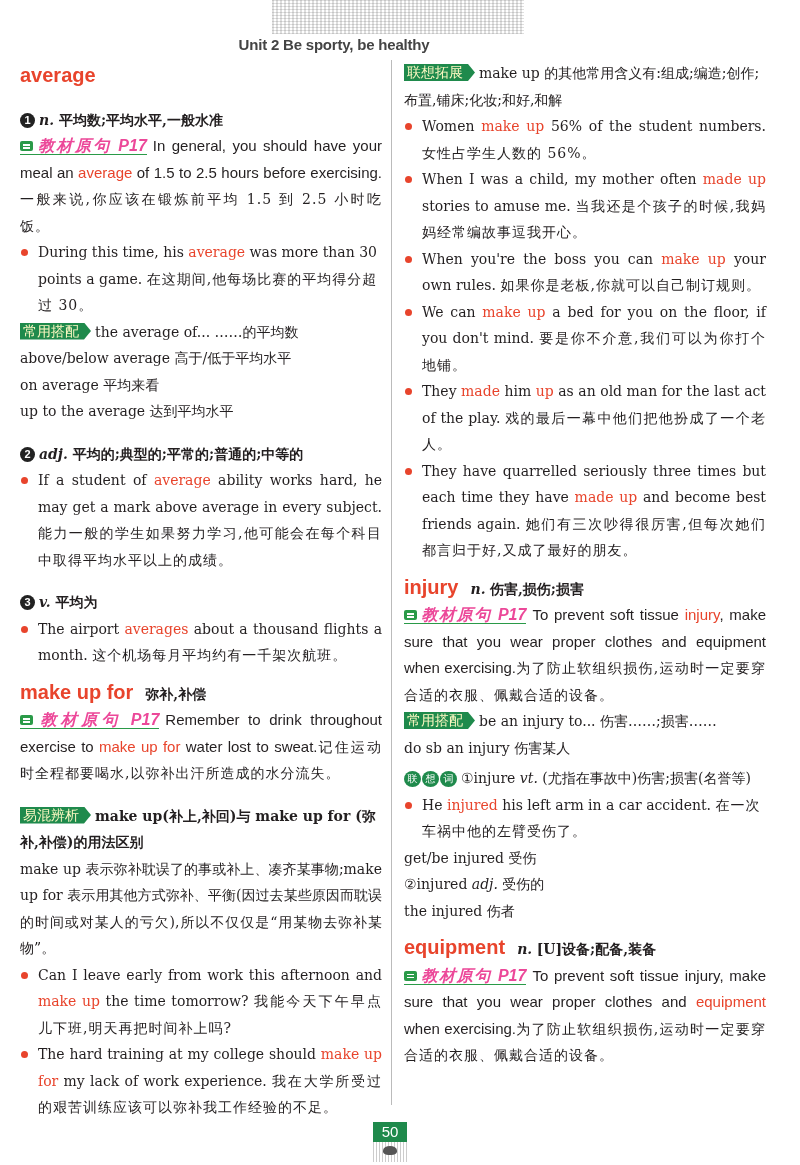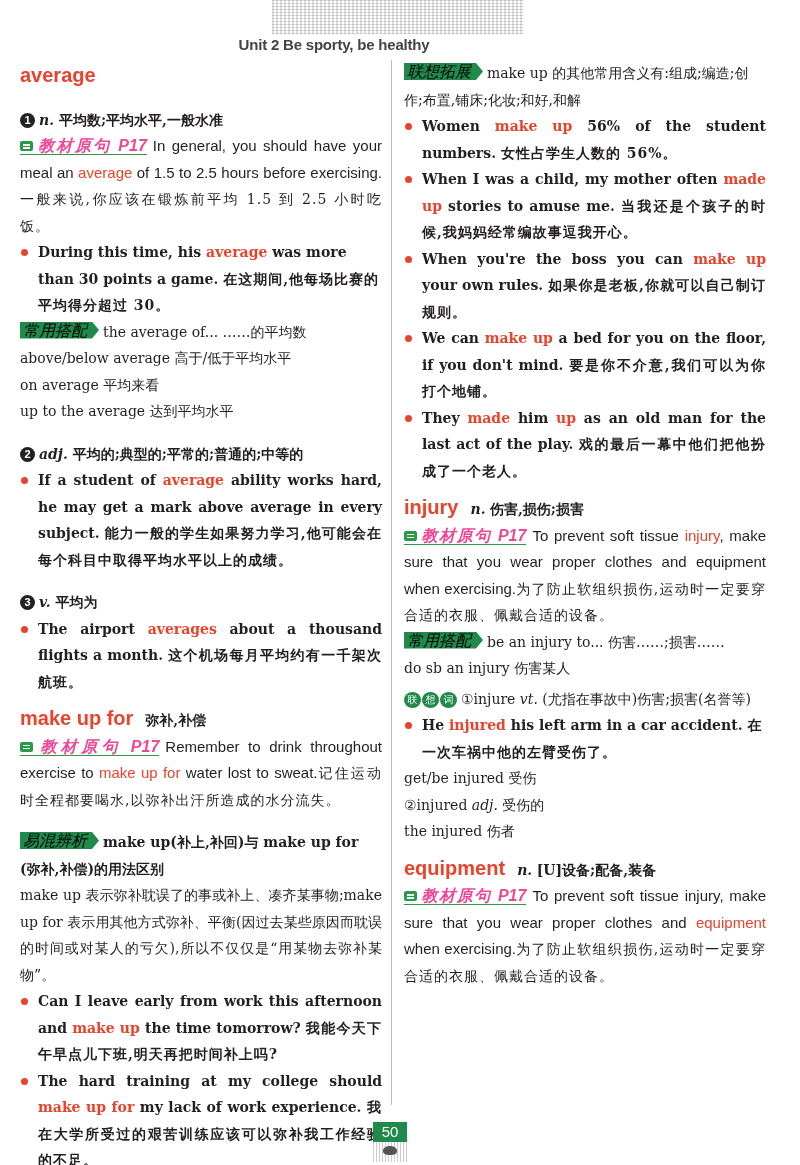--- a/index.html
+++ b/index.html
@@ -14,29 +14,29 @@
   .divider { position:absolute; left:391px; top:60px; width:1px; height:1045px; background:#bbb; }
   .col { position:absolute; top:60px; width:362px; font-size:14px; line-height:26.5px; }
   .col.left { left:20px; }
   .col.right { left:404px; }
   .head { font-family:"Liberation Sans", sans-serif; font-weight:bold; color:#e8442c; font-size:20px; margin-right:12px; }
   .hl { color:#e8442c; }
   .bold { font-weight:bold;margin-top:16px; }
   .pos { font-weight:bold; font-style:italic; }
   .num { display:inline-block; width:15px; height:15px; border-radius:50%; background:#222; color:#fff;
          font-size:11px; line-height:15px; text-align:center; font-family:"Liberation Sans",sans-serif; font-weight:bold; margin-right:4px; vertical-align:1px; }
-  .badge { display:inline-block; background:#1f8a4c; color:#000000; font-family:"DejaVu Sans",sans-serif;
-         font-size:16px; line-height:17px; padding:0 12px 0 3px; margin-right:4px;
-         clip-path: polygon(0 0, calc(100% - 7px) 0, 100% 50%, calc(100% - 7px) 100%, 0 100%); vertical-align:1px;font-style:italic; }
+  .badge { display:inline-block; background:#1f8a4c; color:#fef9c3; font-family:"DejaVu Sans",sans-serif;
+         font-size:14px; line-height:17px; padding:0 12px 0 3px; margin-right:4px;
+         clip-path: polygon(0 0, calc(100% - 7px) 0, 100% 50%, calc(100% - 7px) 100%, 0 100%); vertical-align:1px; }
   .src { color:#ec4899; font-family:"Liberation Sans",sans-serif; font-style:italic; font-weight:bold; font-size:16px;
          border-bottom:1.5px solid #2a9a48; margin-right:6px; }
   .src .ic { display:inline-block; width:13px; height:10px; background:#2a9a48; border-radius:2px; margin-right:3px; vertical-align:0; position:relative; font-style:normal; }
   .src .ic:after { content:""; position:absolute; left:3px; top:3px; width:7px; height:1.5px; background:#fff; box-shadow:0 3px 0 #fff; }
   .sans { font-family:"Liberation Sans", sans-serif; font-size:15px; }
-  .bullet { position:relative; padding-left:18px;font-weight:bold; }
+  .bullet { position:relative; padding-left:18px; }
   .bullet:before { content:""; position:absolute; left:1px; top:10px; width:7px; height:7px; border-radius:50%; background:#e8442c; }
   .assoc { display:inline-flex; gap:1px; margin-right:4px; vertical-align:1px; }
   .assoc span { display:inline-block; width:17px; height:16px; border-radius:50%; background:#1f8a4c; color:#fff; font-size:10px; line-height:16px; text-align:center; font-family:"DejaVu Sans",sans-serif; }
   .page-num { position:absolute; left:373px; top:1122px; width:34px; height:20px; background:#1f8a4c; color:#fff;
          font-family:"Liberation Sans",sans-serif; font-size:15px; line-height:20px; text-align:center; }
   .footer-pat { position:absolute; left:373px; top:1142px; width:34px; height:20px;
          background-image: repeating-linear-gradient(90deg,#ccc 0 1px,#fff 1px 3px); }
   .bird { position:absolute; left:383px; top:1146px; width:14px; height:9px; background:#555; border-radius:50% 50% 40% 40%; }
   p { margin:0; }
   .cn { letter-spacing:1px; }
@@ -74,20 +74,21 @@
   <p class="bullet" style="text-align:justify"><span>The hard training at my college should </span><span class="hl">make up for</span><span> my lack of work experience.</span> <span class="cn">我在大学所受过的艰苦训练应该可以弥补我工作经验的不足。</span></p>
 </div>
 
 <div class="col right">
   <p><span class="badge">联想拓展</span><span>make up 的其他常用含义有:组成;编造;创作;布置,铺床;化妆;和好,和解</span></p>
   <p class="bullet" style="text-align:justify"><span>Women </span><span class="hl">make up</span><span> 56% of the student numbers.</span> <span class="cn">女性占学生人数的 56%。</span></p>
   <p class="bullet" style="text-align:justify"><span>When I was a child, my mother often </span><span class="hl">made up</span><span> stories to amuse me.</span> <span class="cn">当我还是个孩子的时候,我妈妈经常编故事逗我开心。</span></p>
   <p class="bullet" style="text-align:justify"><span>When you're the boss you can </span><span class="hl">make up</span><span> your own rules.</span> <span class="cn">如果你是老板,你就可以自己制订规则。</span></p>
   <p class="bullet" style="text-align:justify"><span>We can </span><span class="hl">make up</span><span> a bed for you on the floor, if you don't mind.</span> <span class="cn">要是你不介意,我们可以为你打个地铺。</span></p>
   <p class="bullet" style="text-align:justify"><span>They </span><span class="hl">made</span><span> him </span><span class="hl">up</span><span> as an old man for the last act of the play.</span> <span class="cn">戏的最后一幕中他们把他扮成了一个老人。</span></p>
+  <p class="bullet" style="text-align:justify"><span>They have quarrelled seriously three times but each time they have </span><span class="hl">made up</span><span> and become best friends again.</span> <span class="cn">她们有三次吵得很厉害,但每次她们都言归于好,又成了最好的朋友。</span></p>
 
   <p style="margin-top:10px"><span class="head">injury</span><span class="pos">n.</span> <span class="bold">伤害,损伤;损害</span></p>
   <p style="text-align:justify">
     <span class="src"><span class="ic"></span><span>教材原句 P17</span></span><span class="sans">To prevent soft tissue </span><span class="sans hl">injury</span><span class="sans">, make sure that you wear proper clothes and equipment when exercising.</span><span class="cn">为了防止软组织损伤,运动时一定要穿合适的衣服、佩戴合适的设备。</span>
   </p>
   <p><span class="badge">常用搭配</span><span>be an injury to...</span> <span>伤害……;损害……</span></p>
   <p><span>do sb an injury</span> <span>伤害某人</span></p>
   <p style="margin-top:4px">
     <span class="assoc">
         <span>联</span>

